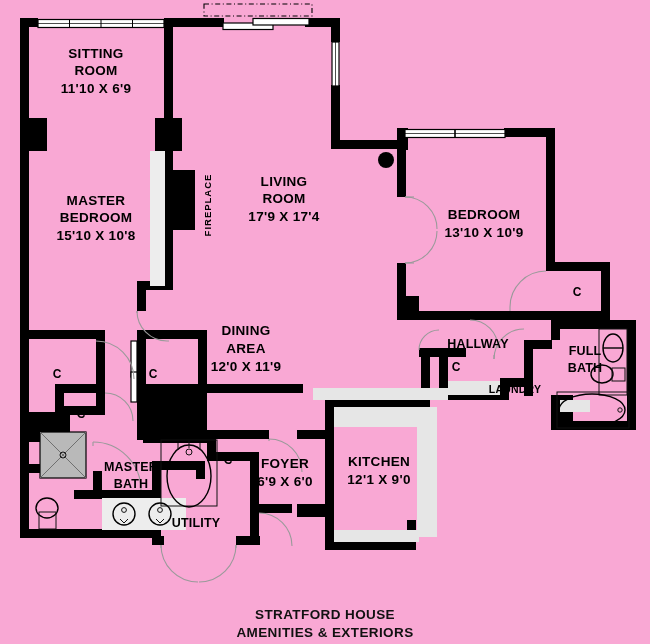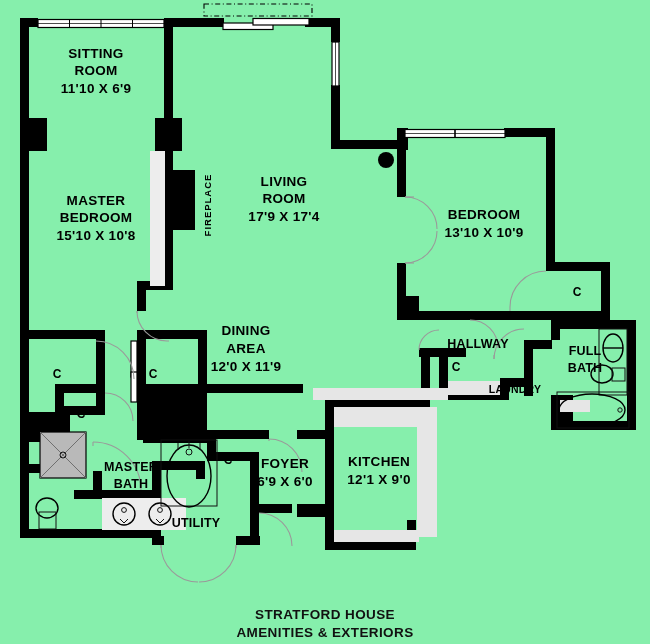--- a/index.html
+++ b/index.html
@@ -10,21 +10,21 @@
   body {
     width: 650px;
     height: 644px;
     font-family: "Liberation Sans", sans-serif;
     overflow: hidden;
   }
   #floorplan-wrap {
     position: relative;
     width: 650px;
     height: 644px;
-    background: #86efac;
+    background: #f9a8d4;
   }
   svg#plan {
     display: block;
     width: 650px;
     height: 644px;
   }
   .wall { fill: #000000; }
   .fixture-line { fill: none; stroke: #000000; stroke-width: 1.4; }
   .fixture-thin { fill: none; stroke: #111111; stroke-width: 1; }
   .swing { fill: none; stroke: #9a9a9a; stroke-width: 1.1; }

